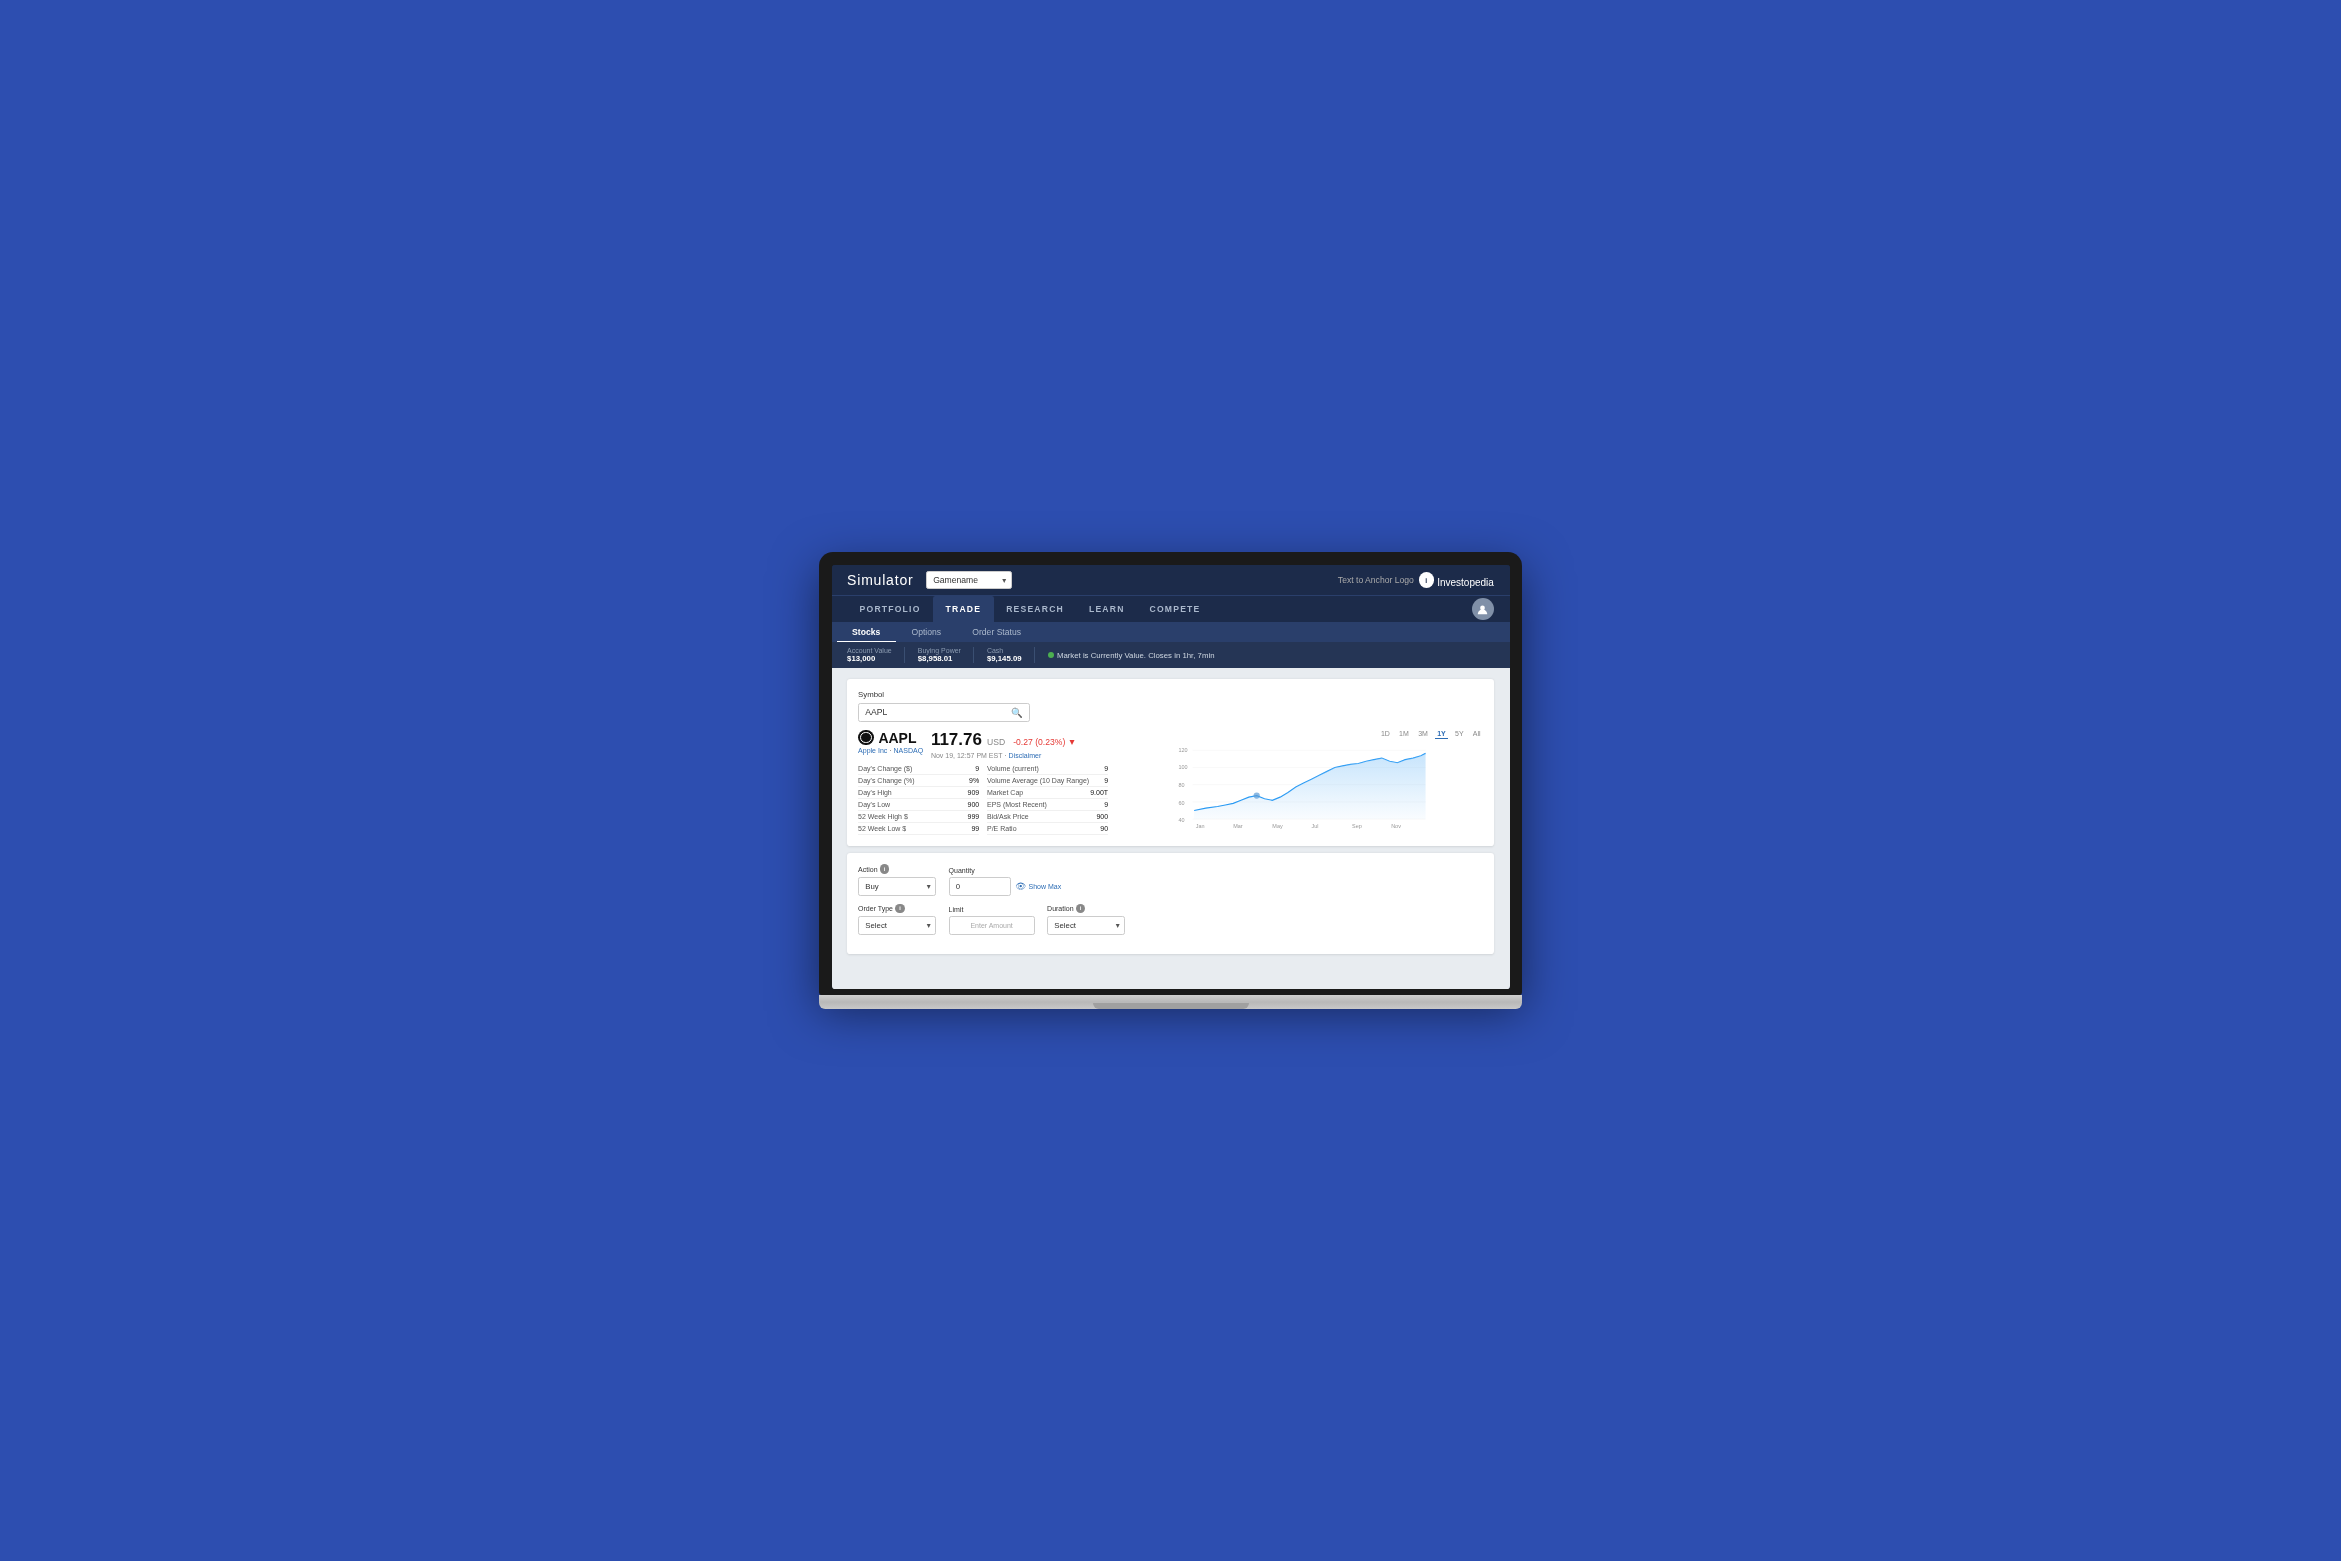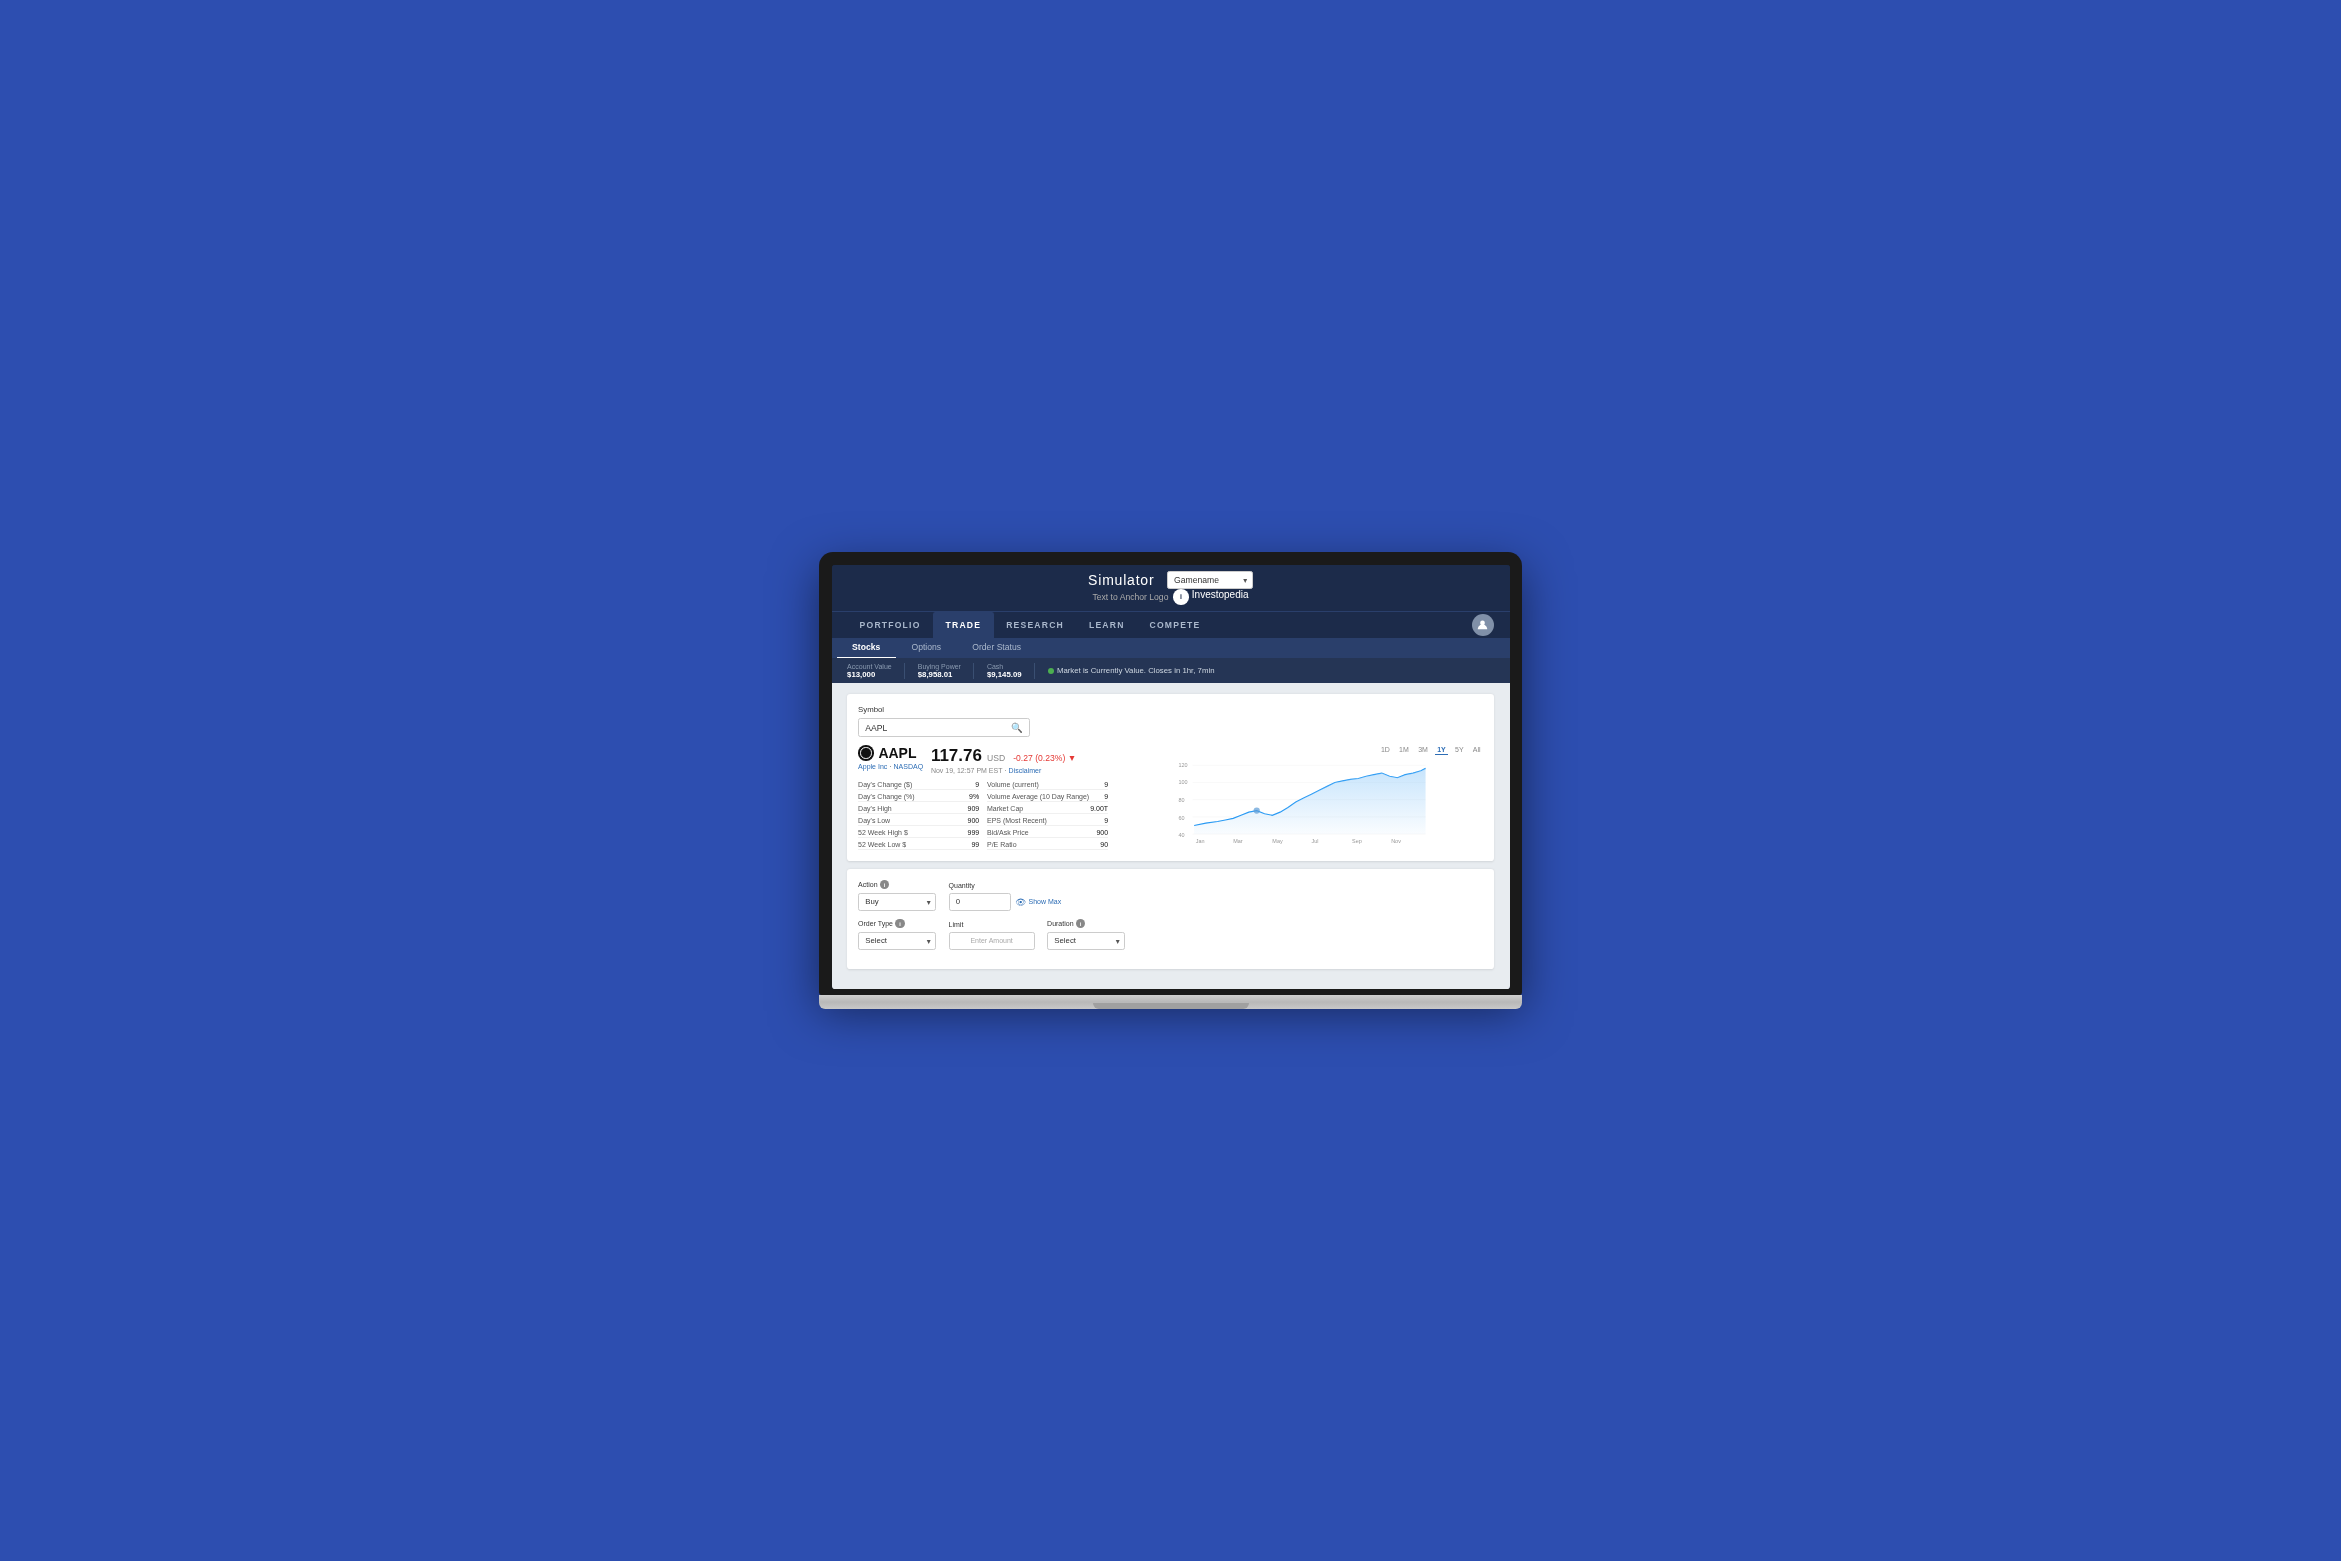--- a/index.html
+++ b/index.html
@@ -61,21 +61,20 @@
       font-size: 8.6px;
     }
 
     
     .top-nav {
       background: #1c2b4a;
       padding: 6.2px 15.6px;
       display: flex;
       align-items: center;
       justify-content: space-between;
-      flex-direction: column;
     }
 
     .simulator-brand {
       color: white;
       font-size: 14px;
       font-weight: 300;
       letter-spacing: 0.8px;
     }
 
     .gamename-dropdown {
@@ -100,21 +99,21 @@
 
     .brand-right {
       display: flex;
       align-items: center;
       gap: 4.7px;
       color: #aaa;
       font-size: 8.6px;
     }
     .investopedia-logo {
       display: flex;
-      align-items: flex-start;
+      align-items: flex-end;
       gap: 3.1px;
     }
     .inv-icon {
       width: 15.6px;
       height: 15.6px;
       background: white;
       border-radius: 50%;
       display: flex;
       align-items: center;
       justify-content: center;

